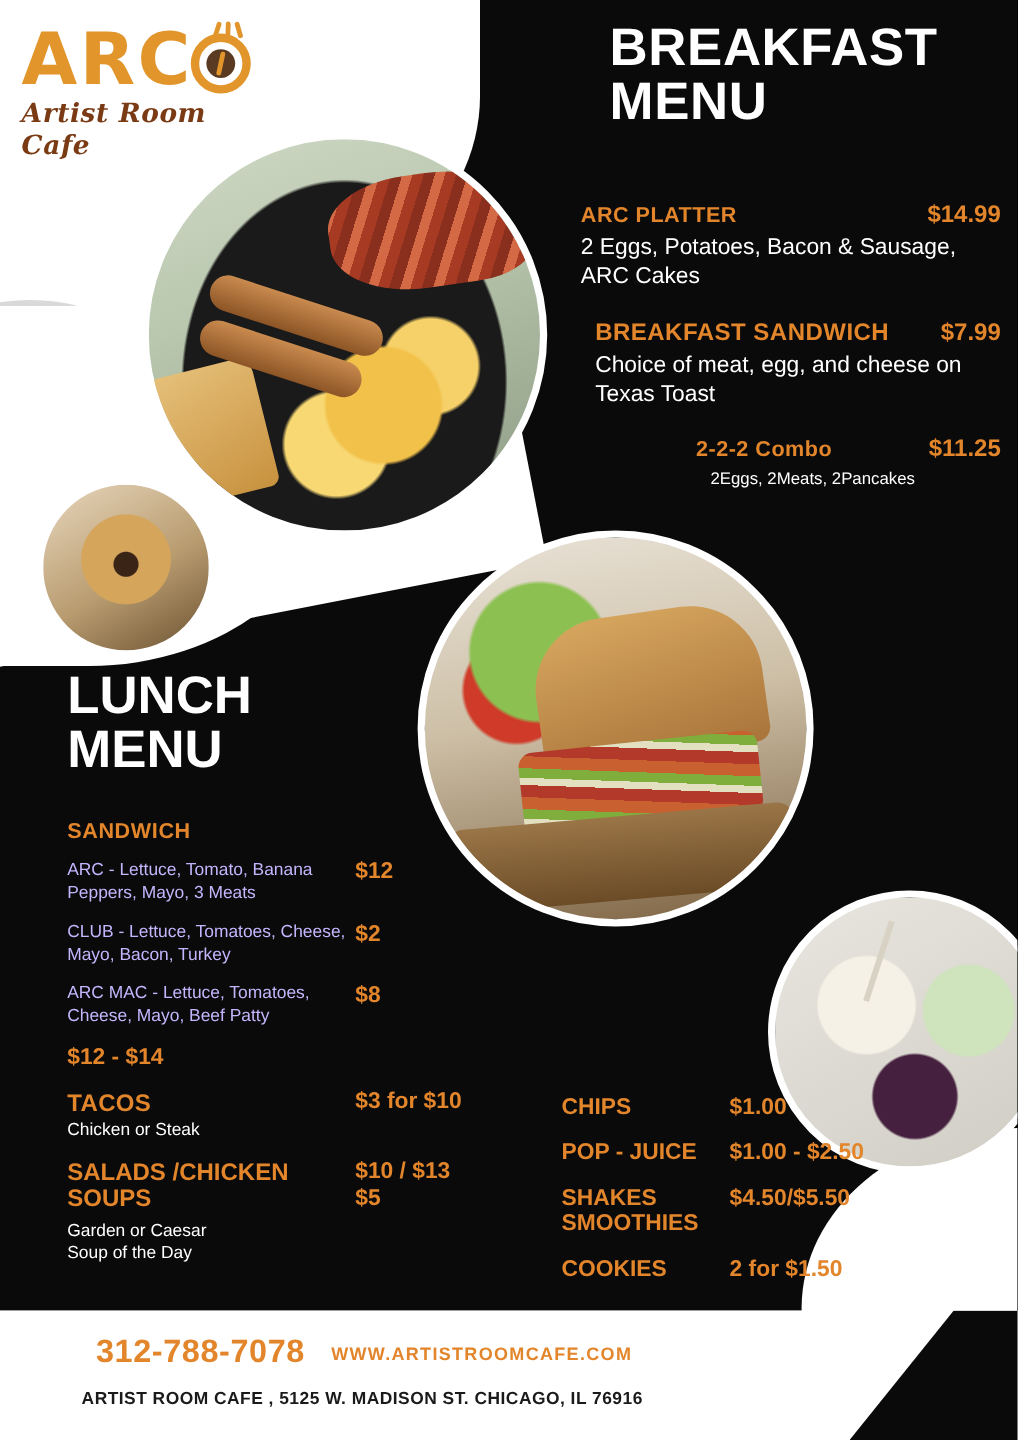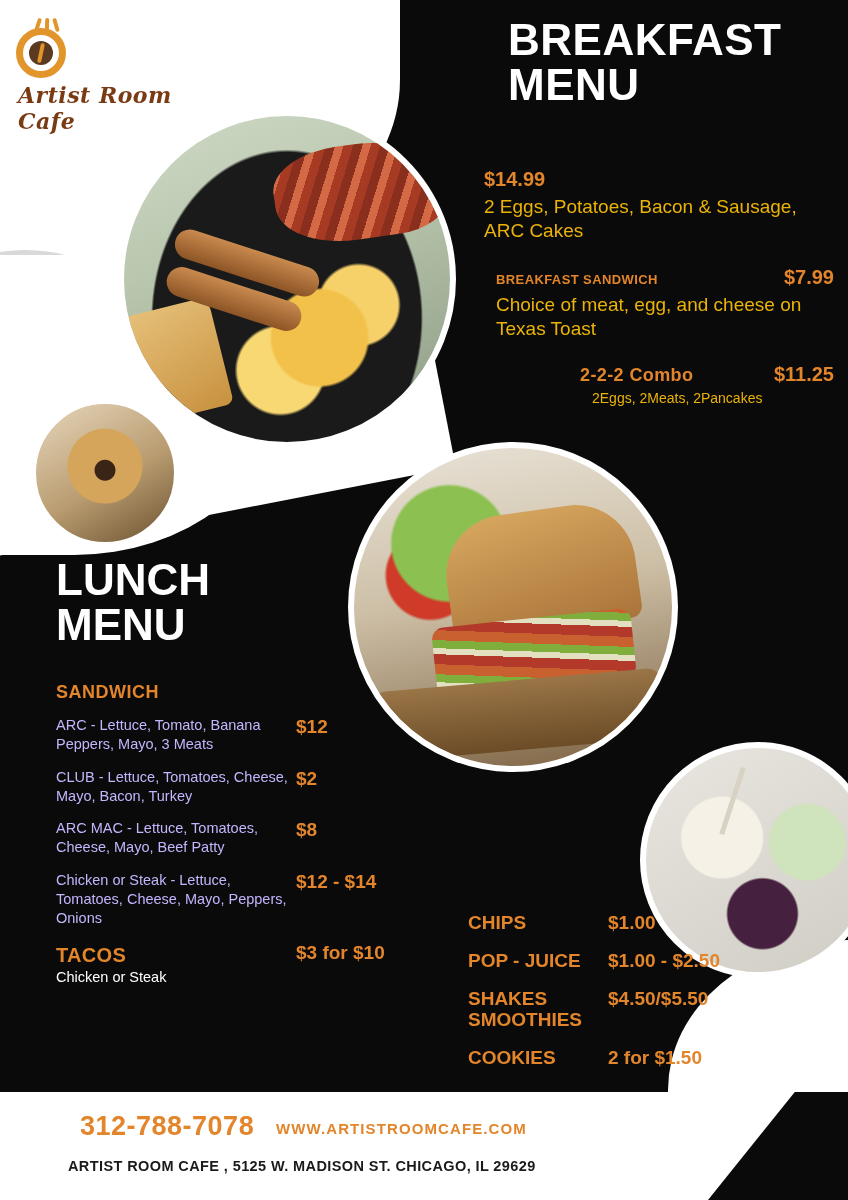--- a/index.html
+++ b/index.html
@@ -189,24 +189,24 @@
     letter-spacing: .5px;
   }
   .bk-items { position: absolute; left: 484px; top: 168px; width: 350px; }
   .bk-item { margin-bottom: 22px; }
   .bk-head { display: flex; align-items: baseline; }
   .bk-name {
     color: #e2852b; font-weight: bold; font-size: 18px; letter-spacing: .4px;
     flex: 1;
   }
   .bk-price { color: #e2852b; font-weight: bold; font-size: 20px; white-space: nowrap; }
-  .bk-desc { color: #eab308; font-size: 19px; line-height: 1.28; margin-top: 4px; }
+  .bk-desc { color: #ffffff; font-size: 19px; line-height: 1.28; margin-top: 4px; }
 
   .bk-item.i2 { padding-left: 12px; }
-  .bk-item.i2 .bk-name { font-size: 13px; }
+  .bk-item.i2 .bk-name { font-size: 20px; }
   .bk-item.i3 { padding-left: 96px; }
   .bk-item.i3 .bk-name { font-size: 18px; }
   .bk-item.i3 .bk-desc { font-size: 14px; line-height: 1.25; padding-left: 12px; }
 
   
   .lunch-title {
     position: absolute; left: 56px; top: 558px;
     color: #fff; font-weight: bold; font-size: 44px; line-height: 1.02;
   }
   .sandwich-head {
@@ -253,20 +253,21 @@
   <div class="grey-blob"></div>
   <div class="white-mid"></div>
   <div class="white-wedge"></div>
   <div class="white-right-bottom"></div>
   <div class="white-bottom-bar"></div>
   <div class="bottom-notch"></div>
   <div class="black-notch"></div>
 
   <div class="logo">
     <div class="logo-row">
+      <span class="logo-arc">ARC</span>
       <span class="logo-cup">
         <span class="steam">
             <i></i>
             <i></i>
             <i></i>
           </span>
         <span class="cup-ring"></span>
         <span class="cup-bean"></span>
       </span>
     </div>
@@ -290,20 +291,21 @@
   </div>
 
   <div class="bk-title">
     <div>BREAKFAST</div>
     <div>MENU</div>
   </div>
 
   <div class="bk-items">
     <div class="bk-item i1">
       <div class="bk-head">
+        <span class="bk-name">ARC PLATTER</span>
         <span class="bk-price">$14.99</span>
       </div>
       <div class="bk-desc">2 Eggs, Potatoes, Bacon &amp; Sausage, ARC Cakes</div>
     </div>
 
     <div class="bk-item i2">
       <div class="bk-head">
         <span class="bk-name">BREAKFAST SANDWICH</span>
         <span class="bk-price">$7.99</span>
       </div>
@@ -332,32 +334,43 @@
     </div>
     <div class="lrow">
       <div class="ltext">CLUB - Lettuce, Tomatoes, Cheese, Mayo, Bacon, Turkey</div>
       <div class="lprice">$2</div>
     </div>
     <div class="lrow">
       <div class="ltext">ARC MAC - Lettuce, Tomatoes, Cheese, Mayo, Beef Patty</div>
       <div class="lprice">$8</div>
     </div>
     <div class="lrow">
-      <div class="ltext">Chicken or Steak - Lettuce, Tomatoes, Cheese, Mayo, Peppers, Onions</div>
       <div class="lprice">$12 - $14</div>
     </div>
 
     <div class="lrow hl">
       <div class="ltext">
         <div>TACOS</div>
         <div class="sub">Chicken  or Steak</div>
       </div>
       <div class="lprice">$3 for $10</div>
     </div>
 
+    <div class="lrow hl2">
+      <div class="ltext">
+        <div>SALADS  /CHICKEN</div>
+        <div>SOUPS</div>
+        <div class="sub">Garden or Caesar</div>
+        <div class="sub" style="margin-top:0">Soup of the Day</div>
+      </div>
+      <div class="lprice stack">
+        <div>$10 / $13</div>
+        <div>$5</div>
+      </div>
+    </div>
   </div>
 
   <div class="sides">
     <div class="srow">
       <div class="sname">CHIPS</div>
       <div class="sprice">$1.00</div>
     </div>
     <div class="srow">
       <div class="sname">POP - JUICE</div>
       <div class="sprice">$1.00 - $2.50</div>
@@ -370,14 +383,14 @@
       <div class="sprice">$4.50/$5.50</div>
     </div>
     <div class="srow">
       <div class="sname">COOKIES</div>
       <div class="sprice">2 for $1.50</div>
     </div>
   </div>
 
   <div class="phone">312-788-7078</div>
   <div class="website">WWW.ARTISTROOMCAFE.COM</div>
-  <div class="address">ARTIST ROOM CAFE , 5125 W. MADISON ST. CHICAGO, IL 29629</div>
+  <div class="address">ARTIST ROOM CAFE , 5125 W. MADISON ST. CHICAGO, IL 76916</div>
 </div>
 
 </body></html>

